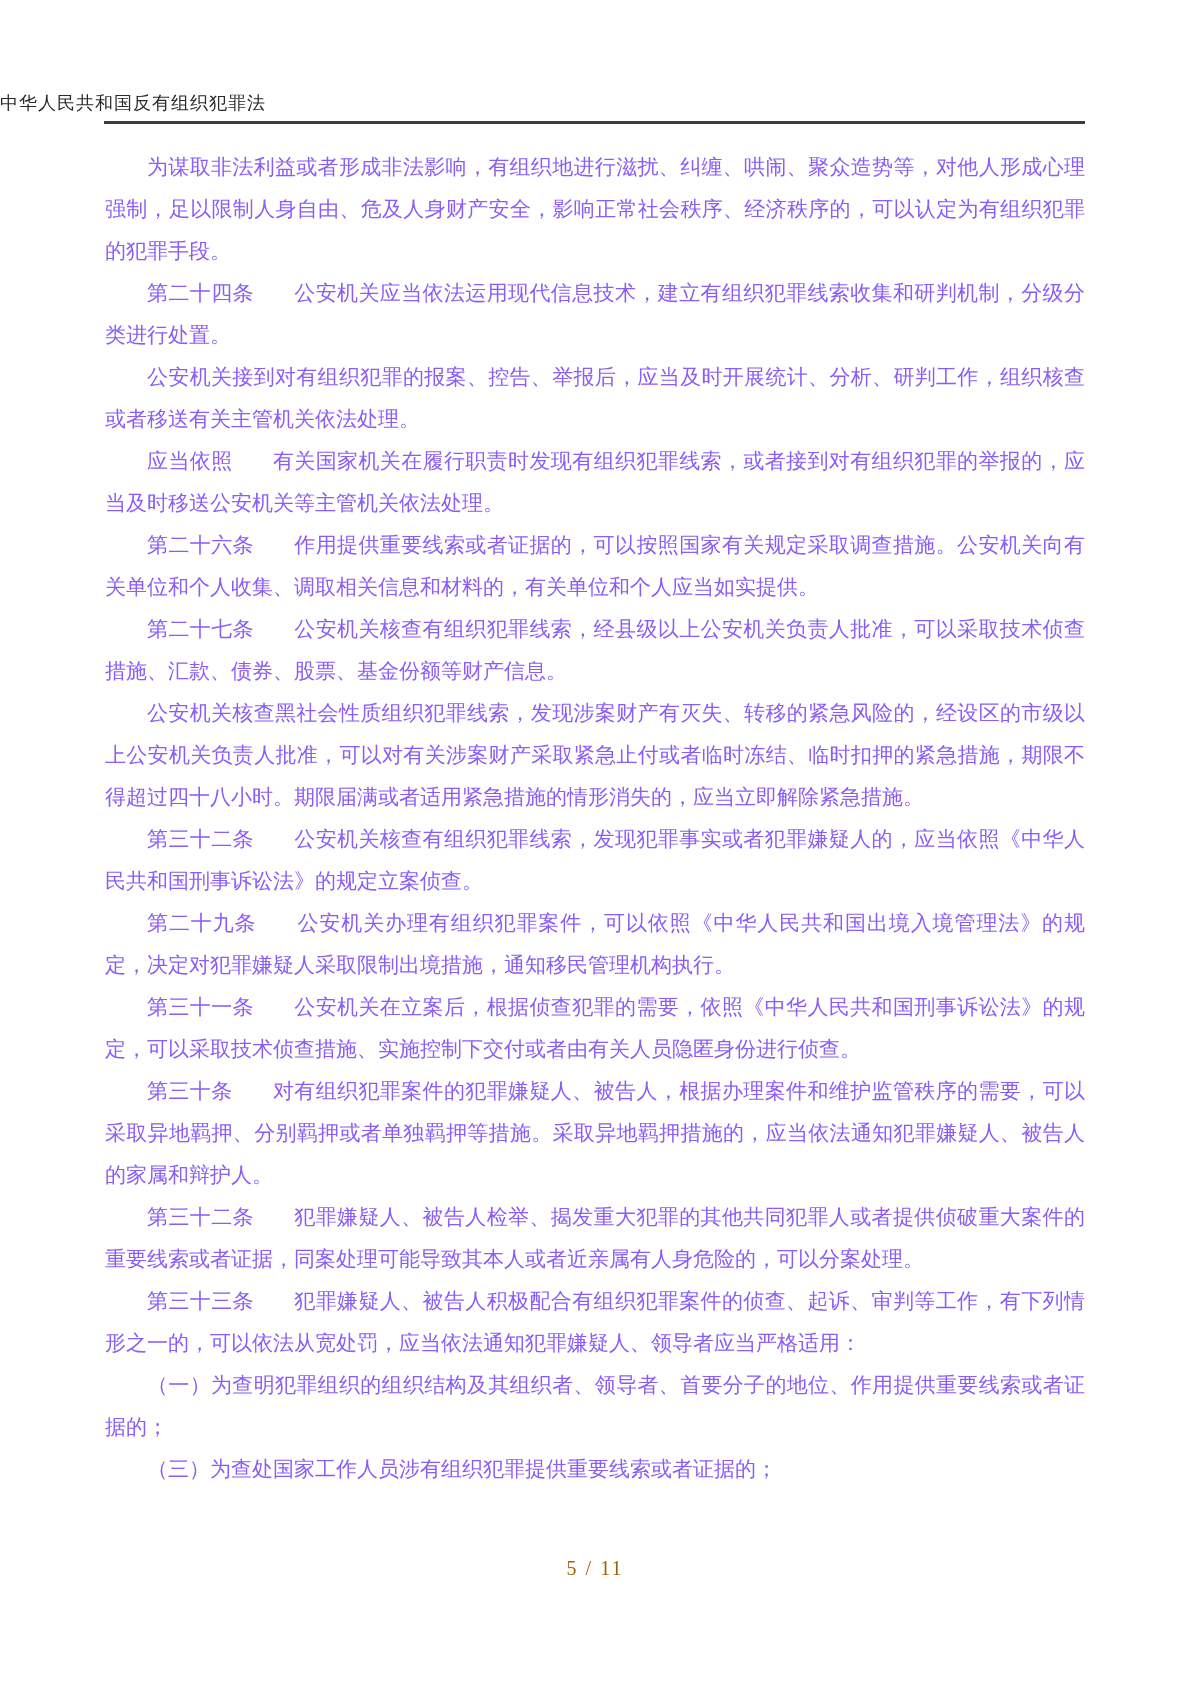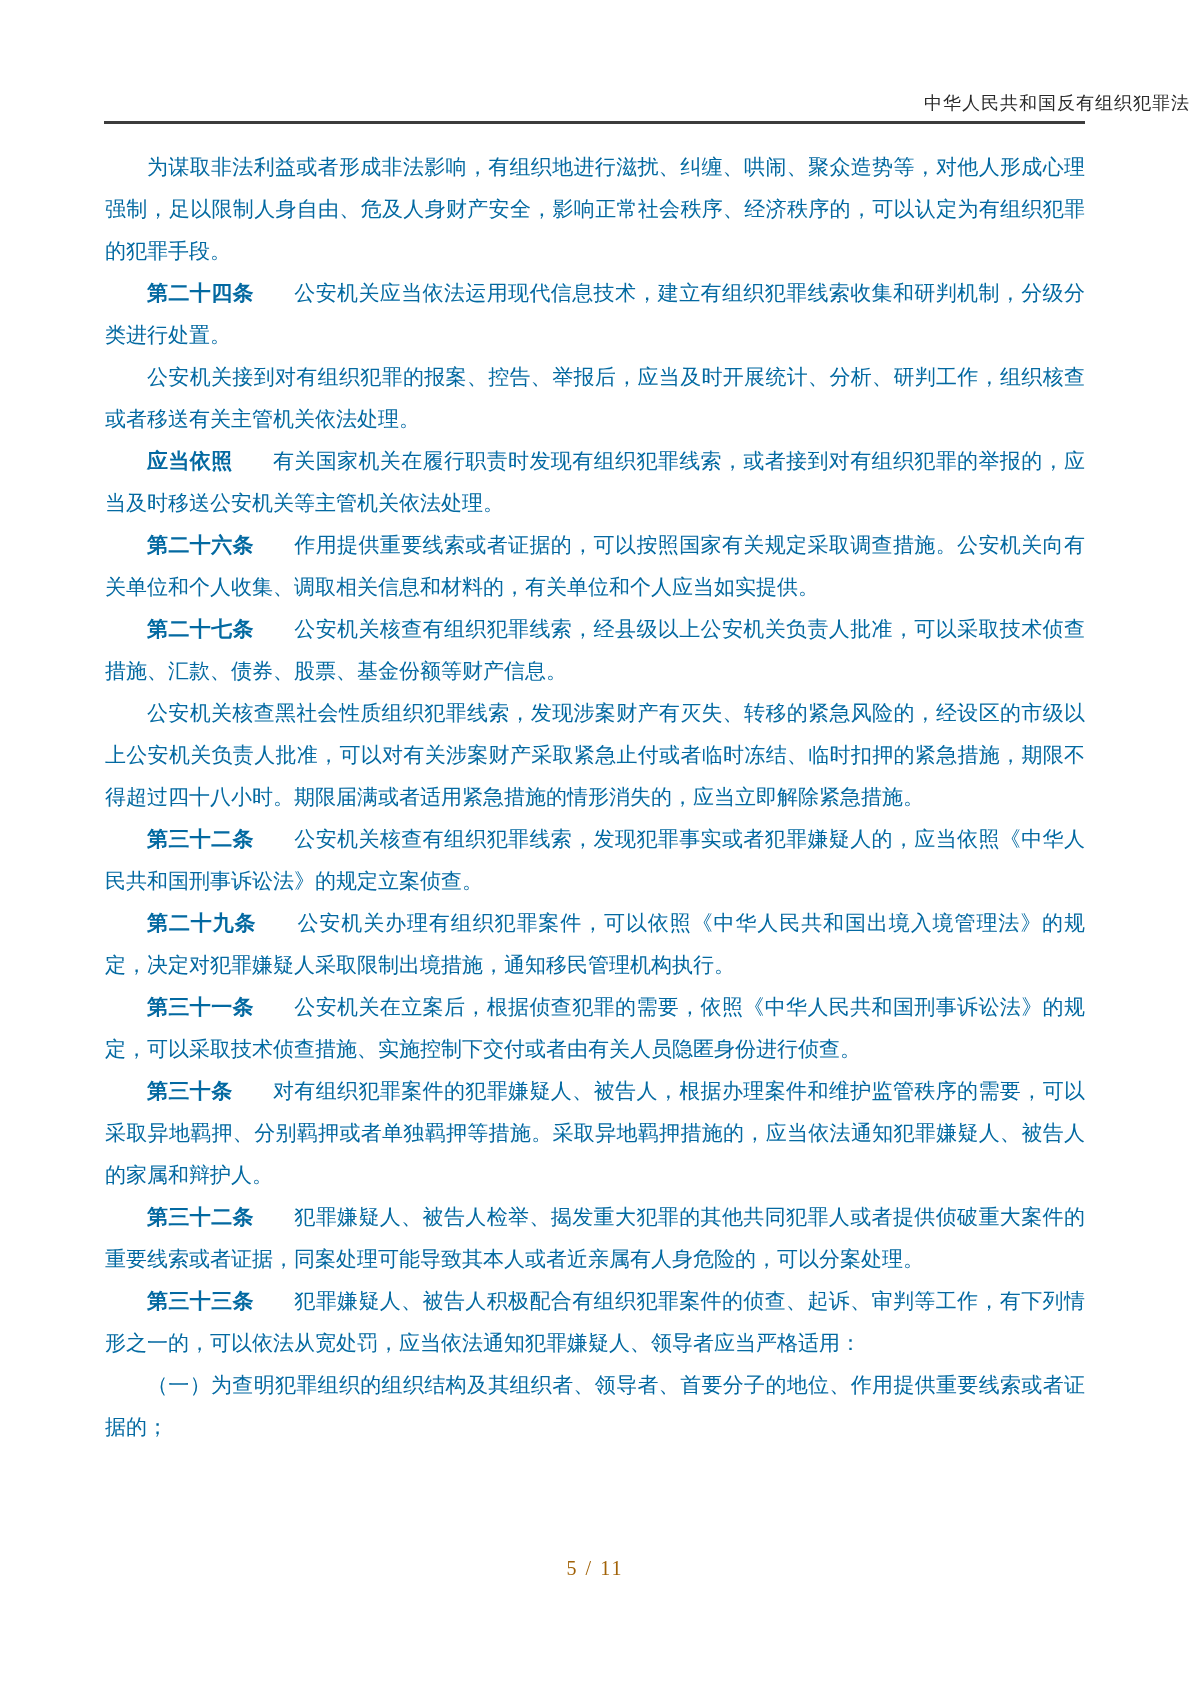--- a/index.html
+++ b/index.html
@@ -11,21 +11,21 @@
     background: #ffffff;
     color: #1c1c1c;
     font-family: "Liberation Serif", "DejaVu Serif", serif;
     overflow: hidden;
   }
   .header-title {
     position: absolute;
     top: 92px;
     left: 0;
     width: 100%;
-    text-align: right;
+    text-align: left;
     font-size: 18px;
     letter-spacing: 1px;
     color: #2a2a2a;
     line-height: 22px;
   }
   .header-rule {
     position: absolute;
     top: 121px;
     left: 104px;
     width: 981px;
@@ -33,28 +33,28 @@
     background: #3c3c3c;
   }
   .doc-body {
     position: absolute;
     top: 146px;
     left: 105px;
     width: 980px;
     font-size: 21px;
     line-height: 42px;
     text-align: justify;
-    color: #0369a1;
+    color: #8b5cf6;
   }
   .para {
     margin: 0;
     padding: 0;
     text-indent: 2em;
   }
-  .art-num { font-weight: bold; }
+  .art-num { font-weight: normal; }
   .art-gap { display: inline-block; width: 40px; }
   .footer {
     position: absolute;
     top: 1556px;
     left: 0;
     width: 100%;
     text-align: center;
     font-size: 20px;
     color: #a16207;
     line-height: 24px;
@@ -93,18 +93,19 @@
 
     <p class="para"><span class="art-num">第三十条</span><span class="art-gap"></span><span>对有组织犯罪案件的犯罪嫌疑人、被告人，根据办理案件和维护监管秩序的需要，可以采取异地羁押、分别羁押或者单独羁押等措施。采取异地羁押措施的，应当依法通知犯罪嫌疑人、被告人的家属和辩护人。</span></p>
 
     <p class="para"><span class="art-num">第三十二条</span><span class="art-gap"></span><span>犯罪嫌疑人、被告人检举、揭发重大犯罪的其他共同犯罪人或者提供侦破重大案件的重要线索或者证据，同案处理可能导致其本人或者近亲属有人身危险的，可以分案处理。</span></p>
 
     <p class="para"><span class="art-num">第三十三条</span><span class="art-gap"></span><span>犯罪嫌疑人、被告人积极配合有组织犯罪案件的侦查、起诉、审判等工作，有下列情形之一的，可以依法从宽处罚，应当依法通知犯罪嫌疑人、领导者应当严格适用：</span></p>
 
     <p class="para"><span>（一）为查明犯罪组织的组织结构及其组织者、领导者、首要分子的地位、作用提供重要线索或者证据的；</span></p>
 
 
+    <p class="para"><span>（三）为查处国家工作人员涉有组织犯罪提供重要线索或者证据的；</span></p>
 
   </div>
 
   <div class="footer">5 / 11</div>
 
 </div>
 
 </body></html>

